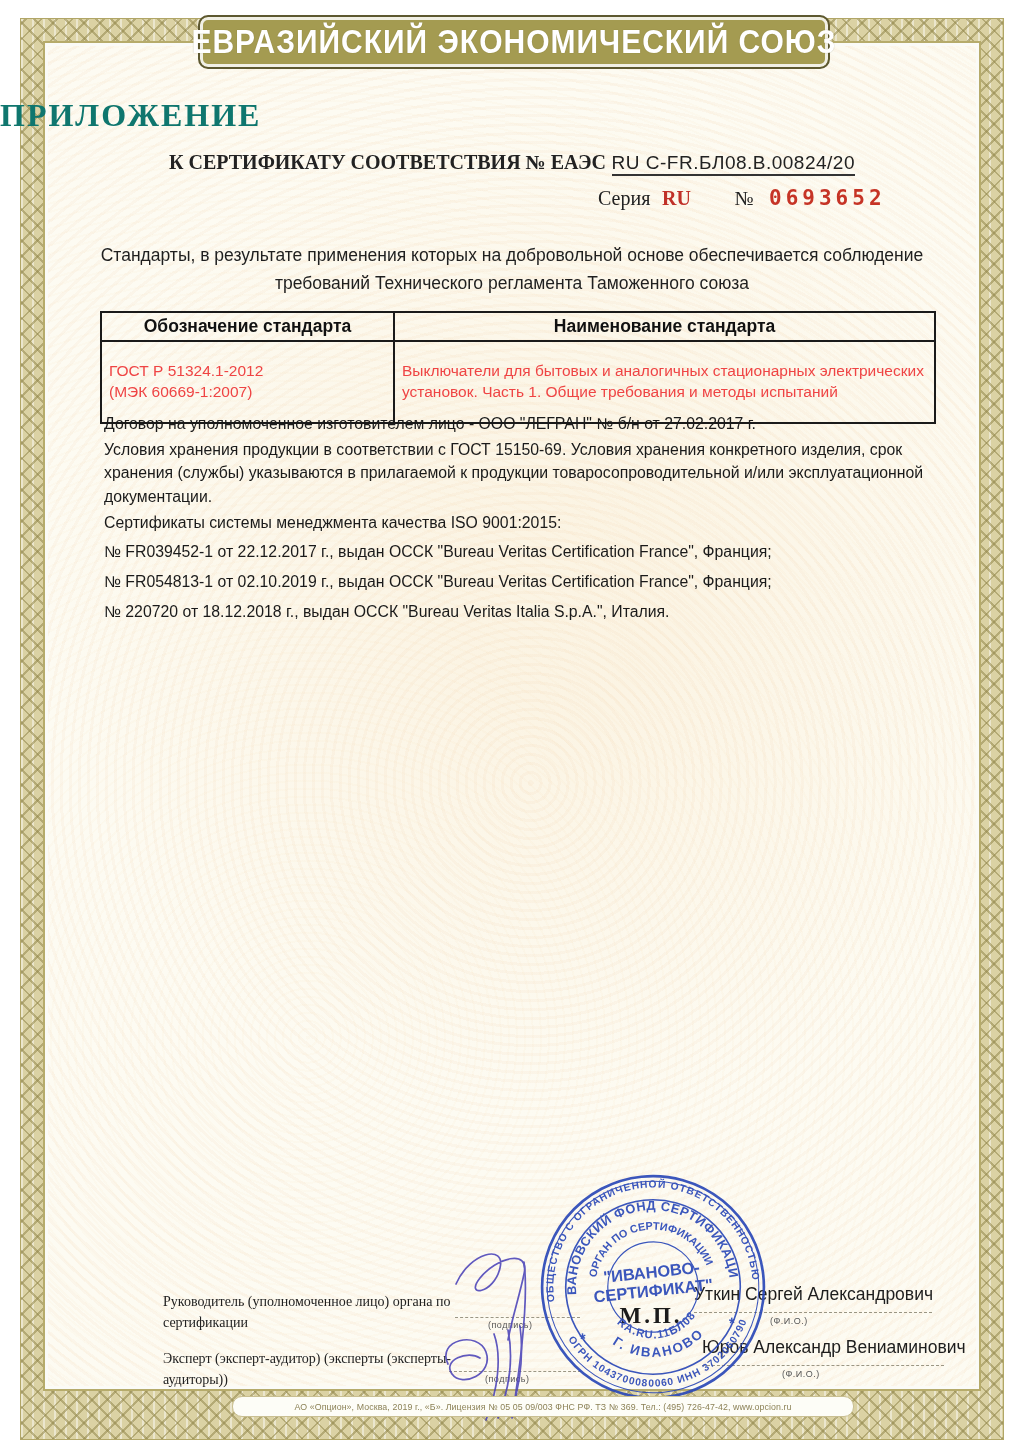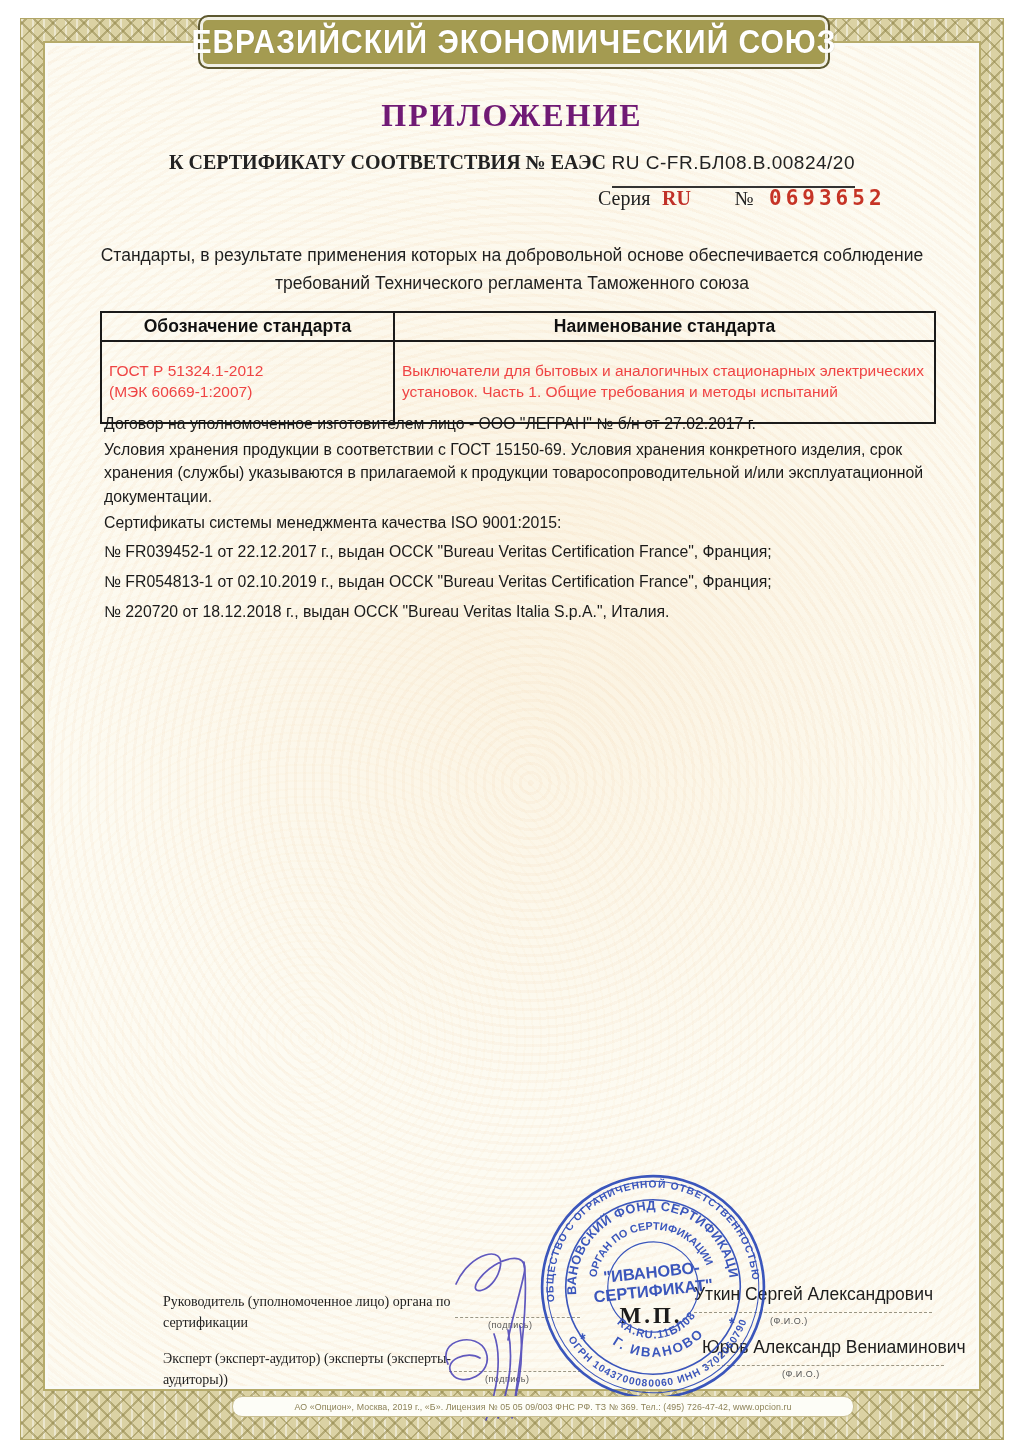--- a/index.html
+++ b/index.html
@@ -21,26 +21,26 @@
       repeating-radial-gradient(circle at 28% 74%, rgba(244,214,166,.07) 0 2px, rgba(255,255,255,0) 2px 8px);
     box-shadow:0 0 0 3px rgba(255,255,255,.95), 0 0 0 5px #b6ab6b;}
   
   .banner{position:absolute;left:198px;top:15px;width:628px;height:50px;
     background:#a49b51;border:2px solid #5d5830;border-radius:10px;
     box-shadow:inset 0 0 0 3px rgba(255,255,255,.85);
     display:flex;align-items:center;justify-content:center;}
   .banner span{color:#ffffff;font-weight:bold;font-size:30px;letter-spacing:1px;
     transform:scaleY(1.12);white-space:nowrap;text-shadow:0 0 1px rgba(80,70,20,.4);}
   
-  .doc-title{position:absolute;top:97px;left:0;width:100%;text-align:center;
-    font-family:"Liberation Serif",serif;font-weight:bold;font-size:32px;letter-spacing:2px;color:#701a75;}
+  .doc-title{position:absolute;top:97px;left:0;width:100%;
+    font-family:"Liberation Serif",serif;font-weight:bold;font-size:32px;letter-spacing:2px;color:#0f766e;}
   .subtitle{position:absolute;top:151px;left:0;width:100%;text-align:center;font-size:20px;color:#222;}
   .subtitle .pre{font-family:"Liberation Serif",serif;font-weight:600;}
   .subtitle .num{font-family:"Liberation Sans",sans-serif;font-size:19px;font-weight:500;
-    letter-spacing:.5px;border-bottom:2px solid #333;padding-bottom:13px;}
+    letter-spacing:.5px;border-bottom:2px solid #333;padding-bottom:1px;}
   .series{position:absolute;top:186px;left:598px;font-size:20px;white-space:nowrap;}
   .series .lbl{font-family:"Liberation Serif",serif;color:#222;text-align:right;}
   .series .ru{font-family:"Liberation Serif",serif;color:#c03028;font-weight:600;margin-left:6px;}
   .series .nsign{font-family:"Liberation Serif",serif;margin-left:38px;color:#222;}
   .series .blank{font-family:"DejaVu Sans Mono",monospace;color:#c63426;font-weight:bold;
     font-size:21px;letter-spacing:4px;margin-left:10px;}
   .intro{position:absolute;top:241px;left:92px;width:840px;text-align:center;
     font-size:17.5px;line-height:1.6;color:#1f1f1f;}
   
   .std-table{position:absolute;top:311px;left:100px;width:836px;border-collapse:collapse;}

